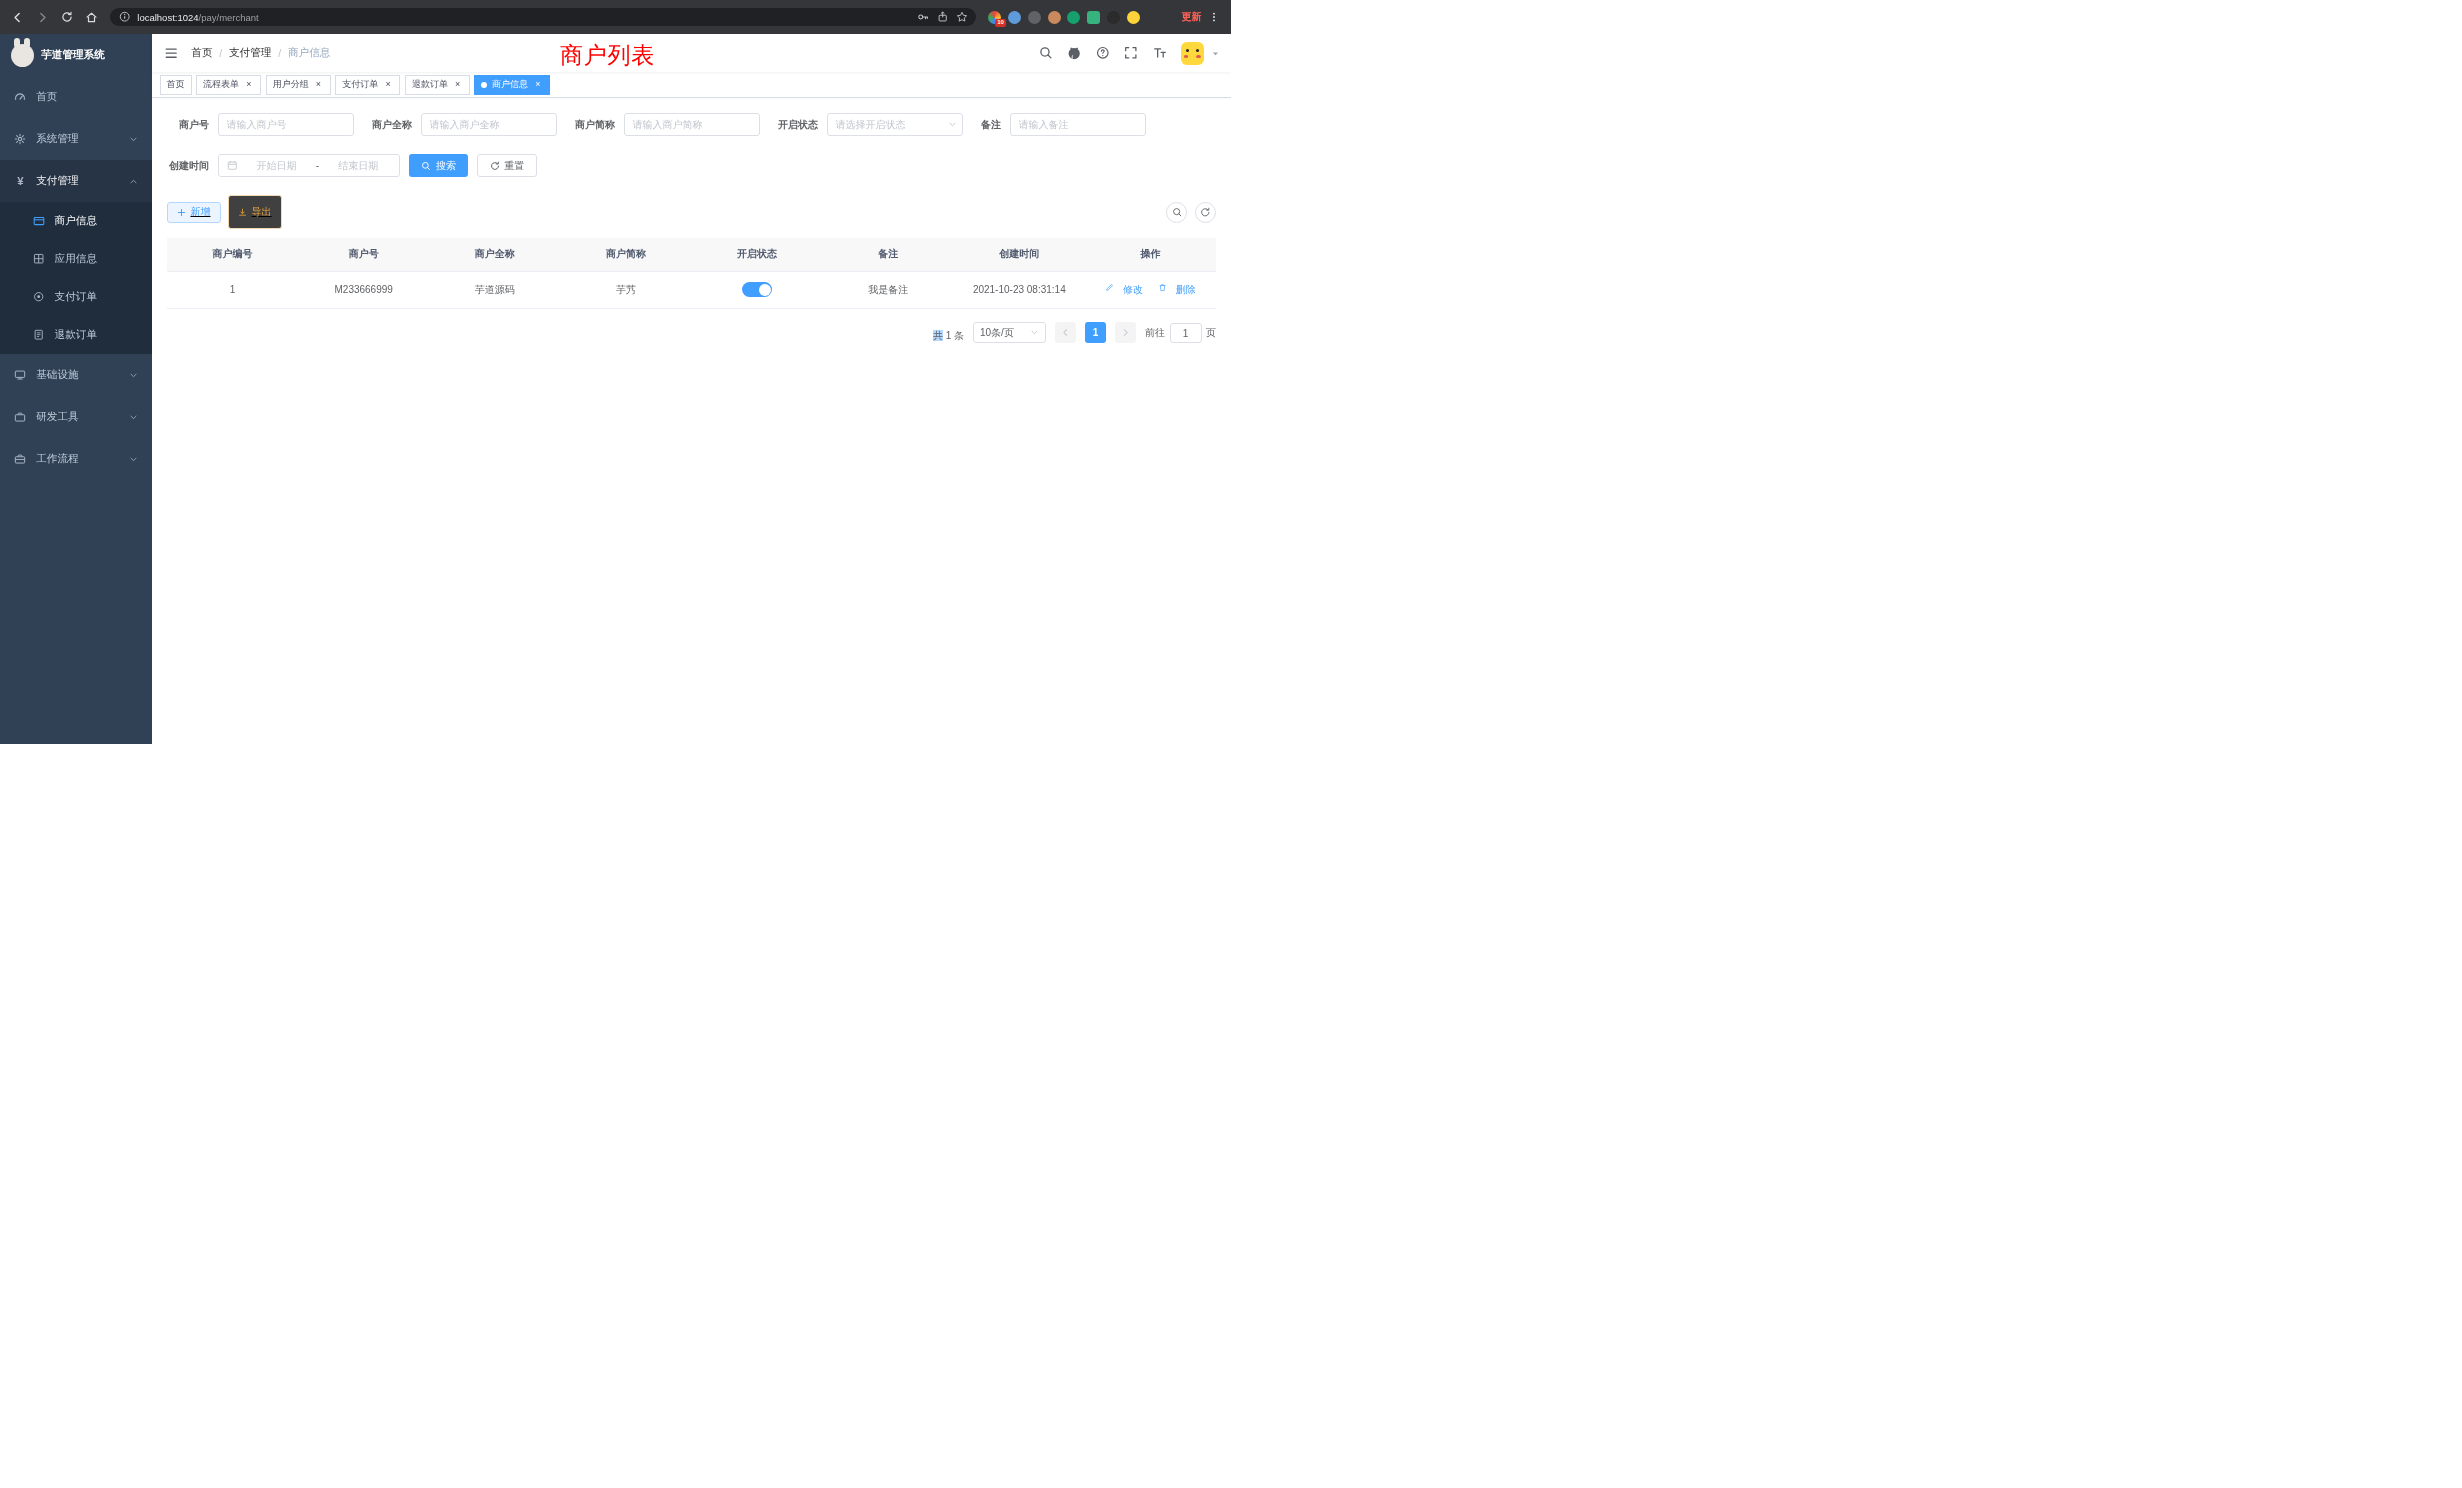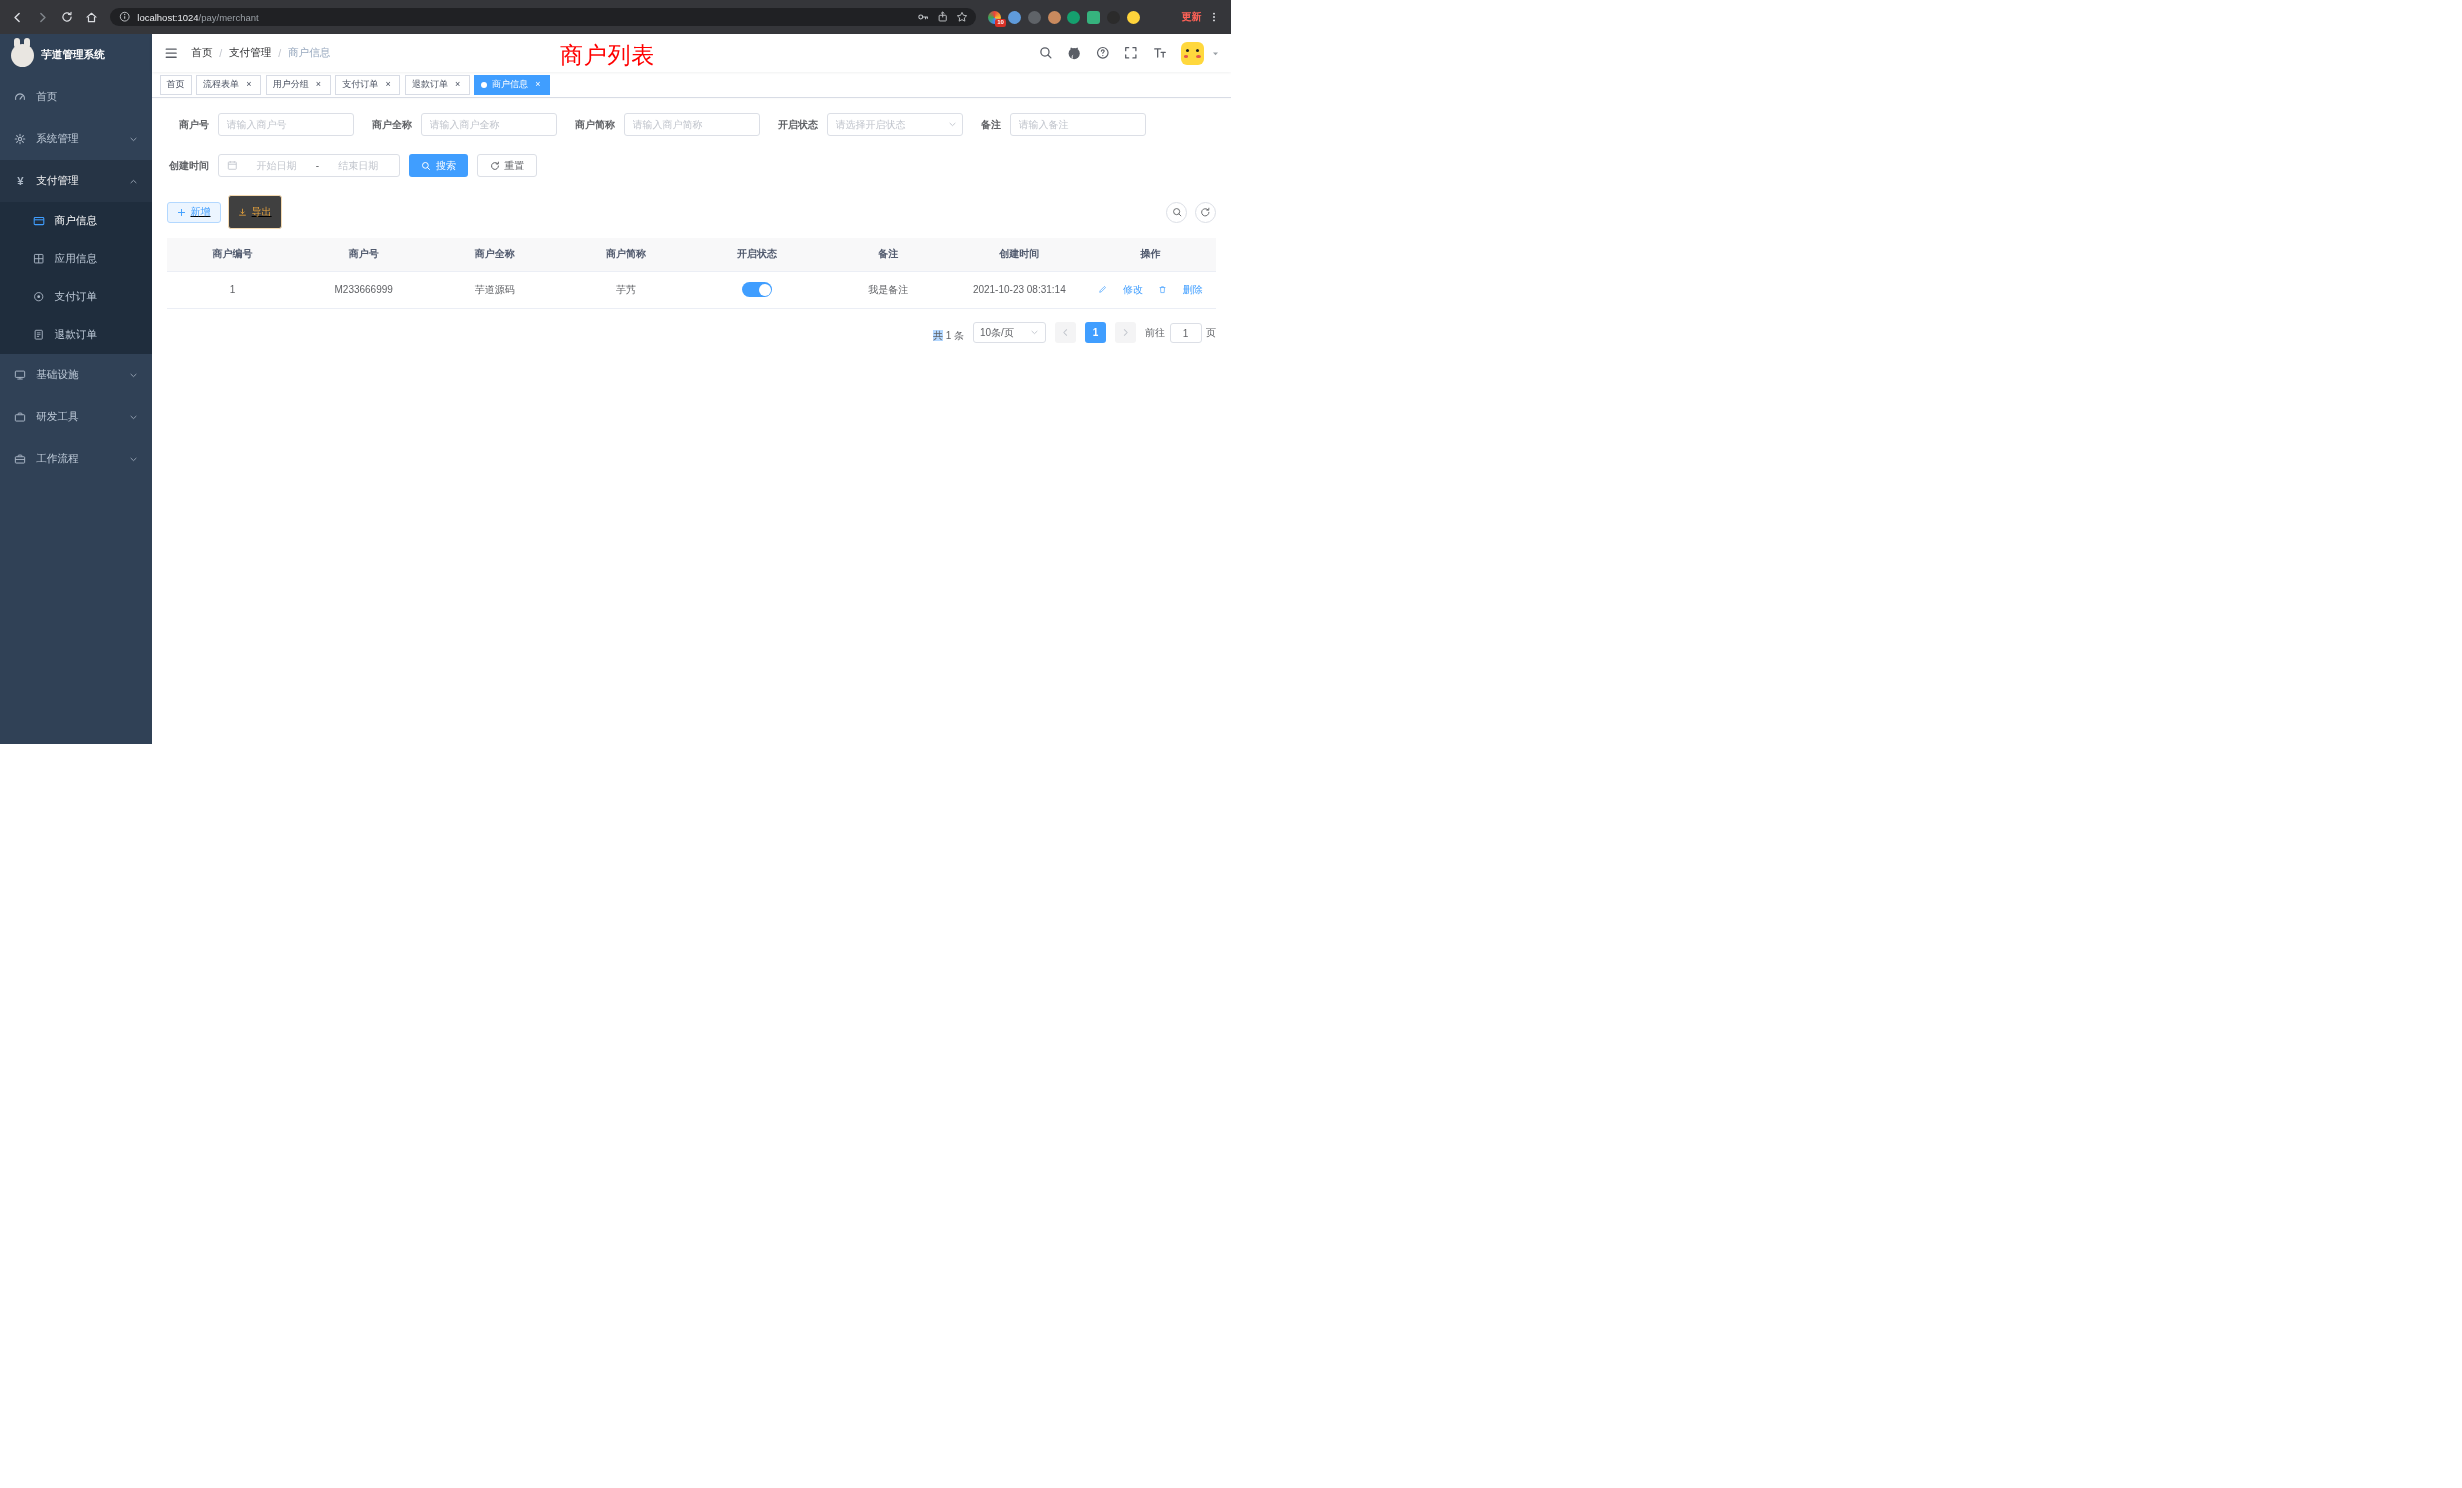--- a/index.html
+++ b/index.html
@@ -104,21 +104,21 @@
   .toolbar-row { display:flex; align-items:center; margin-bottom:3px;text-decoration:underline; }
   .toolbar-left { display:flex; align-items:center; gap:7.6px; }
   .toolbar-right { margin-left:auto; display:flex; align-items:center; gap:7.6px; }
   .circle-btn { width:21px; height:21px; border-radius:50%; border:0.8px solid #dcdfe6; background:#fff; color:#606266; display:flex; align-items:center; justify-content:center; cursor:pointer; }
 
   table.grid { width:100%; border-collapse:collapse; margin-top:9px; font-size:10px; color:#606266; table-layout:fixed; }
   table.grid th { background:#f8f8f9; color:#515a6e; font-weight:700; height:33px; text-align:center; border-bottom:0.8px solid #ebeef5; }
   table.grid td { height:36px; text-align:center; border-bottom:0.8px solid #ebeef5; }
   .switch { width:30px; height:15px; border-radius:7.6px; background:#409eff; position:relative; display:inline-block; cursor:pointer; vertical-align:middle; }
   .switch .knob { position:absolute; top:1.5px; right:1.5px; width:12px; height:12px; border-radius:50%; background:#fff; }
-  .op-link { color:#409eff; display:inline-flex; align-items:center; gap:16px; cursor:pointer; margin:11px 6px; }
+  .op-link { color:#409eff; display:inline-flex; align-items:flex-start; gap:9px; cursor:pointer; margin:11px 6px; }
 
   .pager { display:flex; align-items:flex-end; justify-content:flex-end; gap:9px; margin-top:13.6px; font-size:10px; color:#606266; }
   .total .sel { background:#b3d7ff; }
   .page-size { width:73px; height:21px; border:0.8px solid #dcdfe6; border-radius:3px; display:flex; align-items:center; padding:0 6px; color:#606266; cursor:pointer; background:#fff; }
   .page-size .chev { margin-left:auto; color:#c0c4cc; }
   .pg-btn { min-width:21px; height:21px; border-radius:3px; background:#f4f4f5; color:#c0c4cc; display:inline-flex; align-items:center; justify-content:center; cursor:pointer; }
   .pg-num { background:#409eff; color:#fff; font-weight:700; }
   .goto { display:flex; align-items:center; gap:4.5px; }
   .goto input { width:32px; height:20px; border:0.8px solid #dcdfe6; border-radius:3px; text-align:center; font-size:10px; color:#606266; outline:none; }
 </style>

